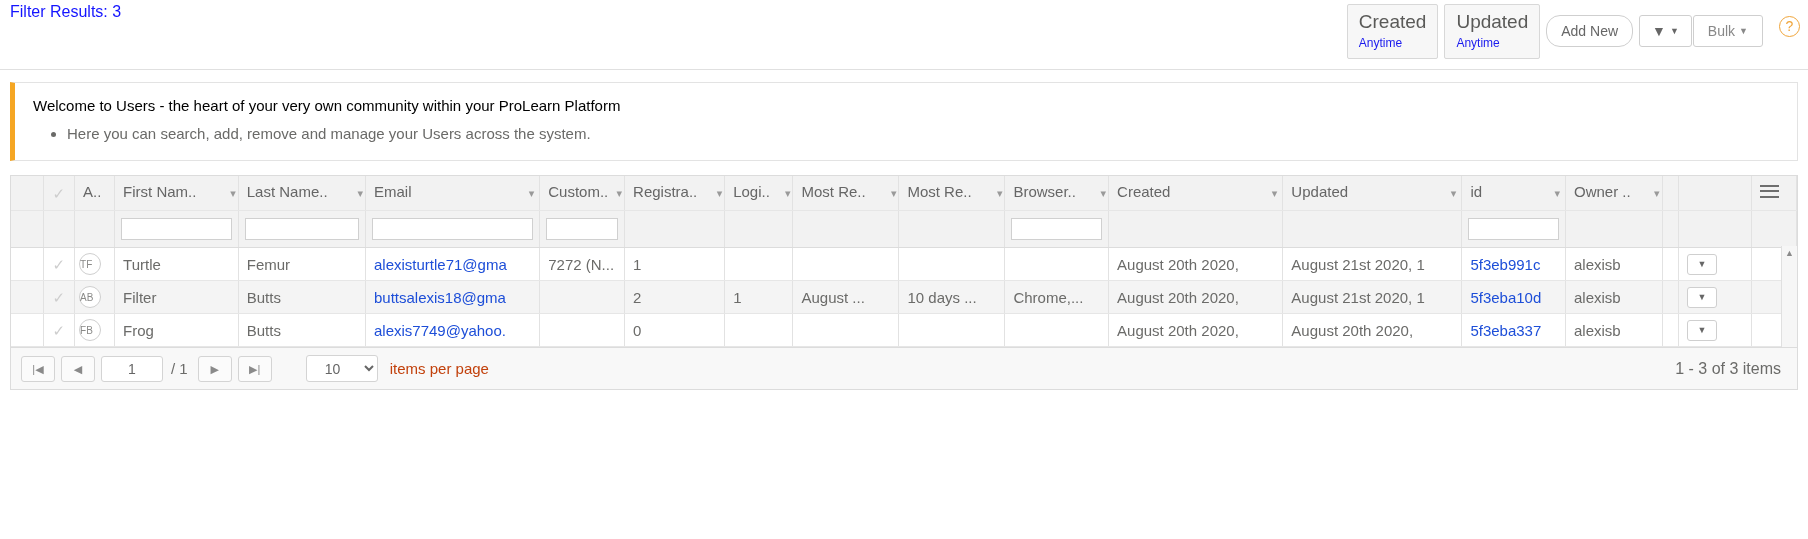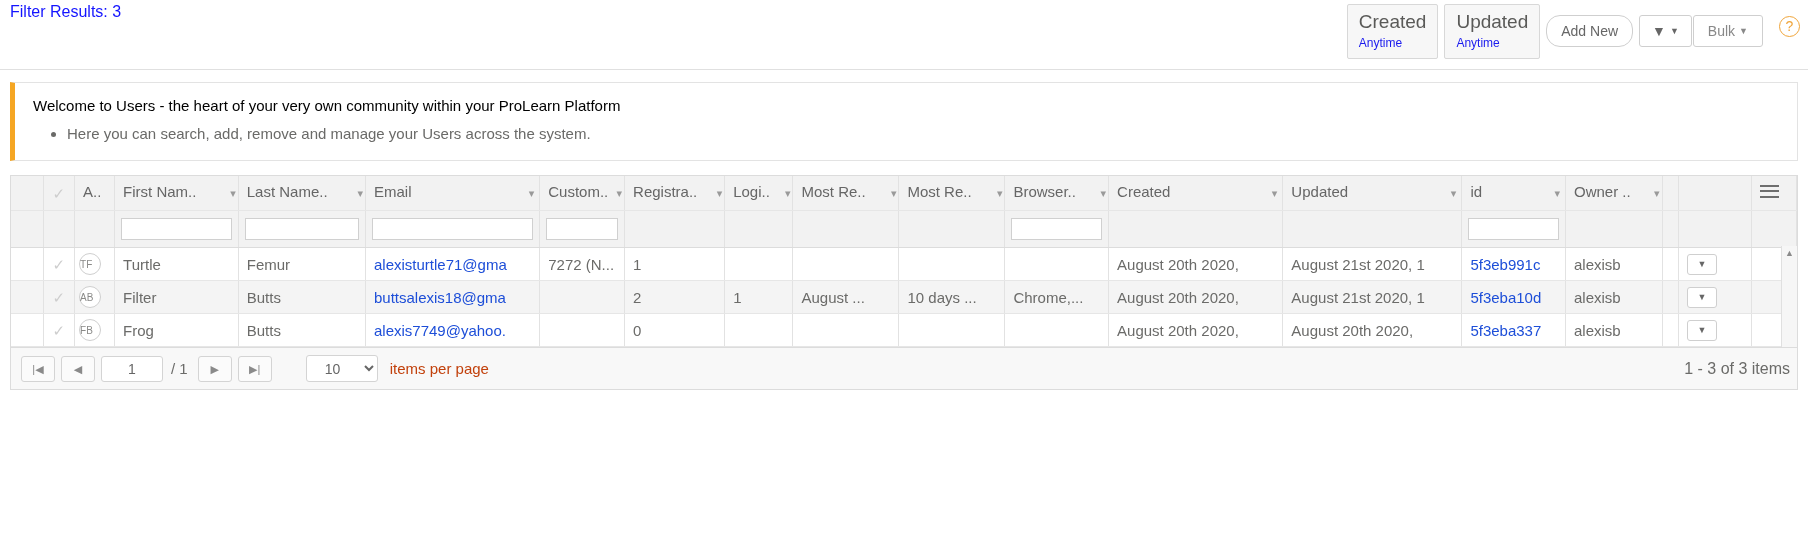--- a/index.html
+++ b/index.html
@@ -301,21 +301,21 @@
     color: #666;
     margin-left: 28px;
     margin-right: 12px;
     background: #fff;
     font-family: "Liberation Sans", sans-serif;
     padding-left: 14px;
   }
   .pg-label { font-size: 15px; color: #c2410c; }
   .pg-summary {
     position: absolute;
-    right: 7px;
+    right: 16px;
     font-size: 16px;
     color: #6b6b69;
   }
 </style>
 </head>
 <body>
 
 <div class="page-header">
   <div class="title-block">
     <div class="filter-results">Filter Results: 3</div>

